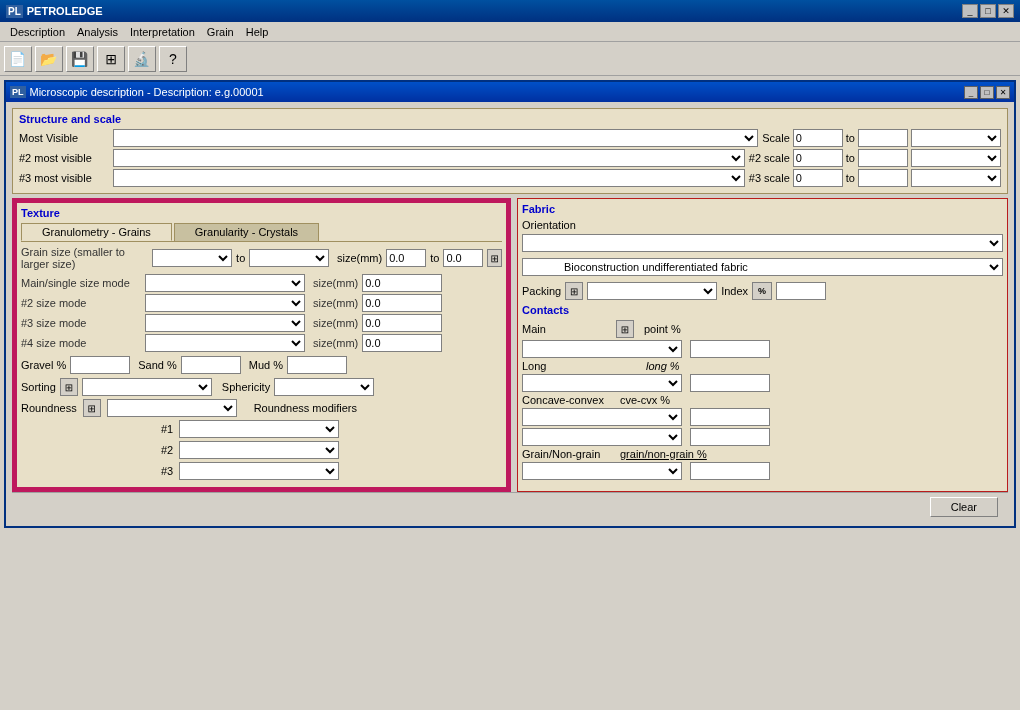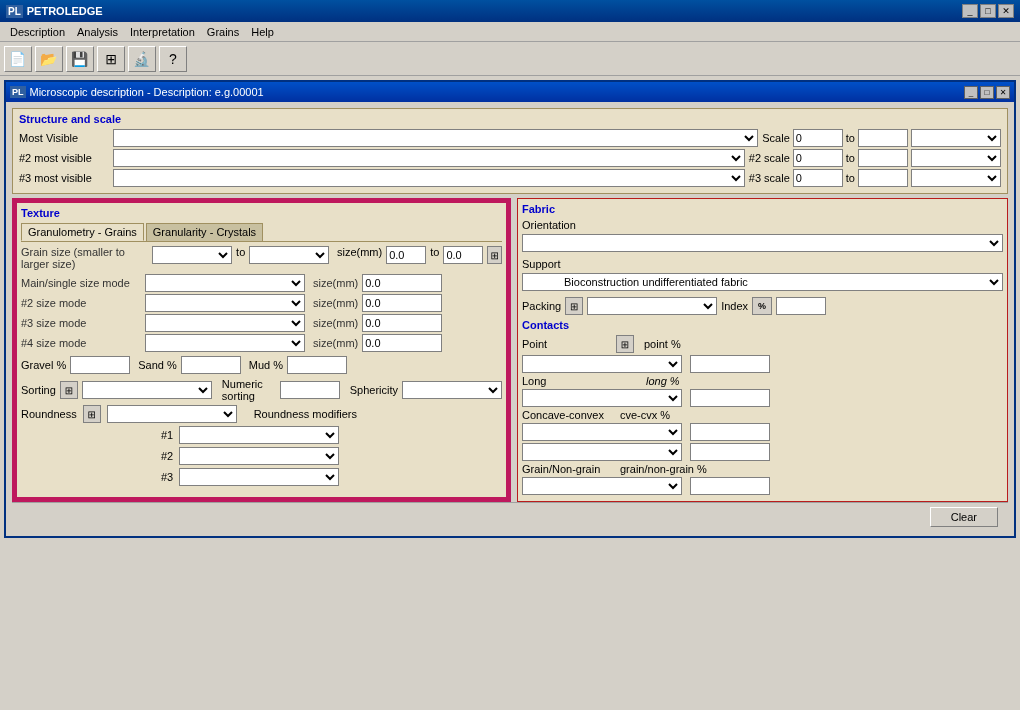--- a/index.html
+++ b/index.html
@@ -69,27 +69,27 @@
     
     input[type=text], select {
       border: 1px solid #808080; background: white; height: 18px; font-size: 11px; padding: 0 2px;
     }
     .scale-label { font-size: 11px; }
     .scale-input { width: 50px; }
     .scale-input2 { width: 50px; }
     .scale-select { width: 90px; }
     .tab-row { display: flex; border-bottom: 1px solid #a09060; margin-bottom: 4px; }
     .tab-btn {
-      padding: 2px 6px; border: 1px solid #a09060; background: #c8c0a0;
+      padding: 2px 20px; border: 1px solid #a09060; background: #c8c0a0;
       cursor: pointer; font-size: 11px; border-bottom: none; margin-right: 2px;
     }
     .tab-btn.active { background: #e8e0c8; border-bottom: 1px solid #e8e0c8; color: black; }
 
     
-    .grain-row { display: flex; align-items: flex-start; gap: 4px; margin-bottom: 4px; }
+    .grain-row { display: flex; align-items: center; gap: 4px; margin-bottom: 4px; }
 
     
     .size-mode-row { display: flex; align-items: center; gap: 4px; margin-bottom: 2px; }
     .size-mode-label { width: 120px; font-size: 11px; color: #333; }
     .size-mode-select { width: 160px; }
     .size-mm-label { font-size: 11px; color: #333; margin-left: 4px; }
     .size-mm-input { width: 80px; }
 
     
     .gsm-row { display: flex; align-items: center; gap: 8px; margin: 4px 0; }
@@ -170,21 +170,21 @@
     <div class="win-btn">_</div>
     <div class="win-btn">□</div>
     <div class="win-btn">✕</div>
   </div>
 </div>
 
 <div class="menubar">
   <span>Description</span>
   <span>Analysis</span>
   <span>Interpretation</span>
-  <span>Grains</span>
+  <span>Grain</span>
   <span>Help</span>
 </div>
 
 <div class="toolbar">
   <div class="tb-btn">📄</div>
   <div class="tb-btn">📂</div>
   <div class="tb-btn">💾</div>
   <div class="tb-btn">⊞</div>
   <div class="tb-btn">🔬</div>
   <div class="tb-btn">?</div>
@@ -329,24 +329,20 @@
           </div>
         </div>
 
         <div class="sort-row">
           <div class="sort-group">
             <span>Sorting</span>
             <div class="grid-icon-btn">⊞</div>
             <select style="width:130px;"><option></option></select>
           </div>
           <div class="sort-group">
-            <span>Numeric sorting</span>
-            <input type="text" style="width: 60px;">
-          </div>
-          <div class="sort-group">
             <span>Sphericity</span>
             <select style="width:100px;"><option></option></select>
           </div>
         </div>
 
         <div class="round-row">
           <span>Roundness</span>
           <div class="grid-icon-btn">⊞</div>
           <select style="width:130px;"><option></option></select>
           <span style="margin-left:11px;">Roundness modifiers</span>
@@ -369,42 +365,39 @@
       <div class="fabric-box">
         <div class="section-title">Fabric</div>
 
         <div class="form-row">
           <span>Orientation</span>
         </div>
         <div style="margin-bottom:6px;">
           <select style="width:100%;"><option></option></select>
         </div>
 
-        <div class="form-row">
-          <span>Support</span>
-        </div>
         <div style="margin-bottom:6px;">
           <select style="width:100%;"><option>Bioconstruction undifferentiated fabric</option></select>
         </div>
 
         <div class="packing-row">
           <span>Packing</span>
           <div class="grid-icon-btn">⊞</div>
           <select style="width:130px;"><option></option></select>
           <span>Index</span>
           <div class="pct-icon">%</div>
           <input type="text" style="width: 50px;">
         </div>
 
         <div style="margin-top:4px; margin-bottom:4px;">
           <span class="section-title">Contacts</span>
         </div>
 
         <div class="contact-row">
-          <span class="contact-label">Point</span>
+          <span class="contact-label">Main</span>
           <div class="grid-icon-btn">⊞</div>
           <span style="margin-left:6px;">point %</span>
         </div>
         <div class="contact-row">
           <select style="width:160px;"><option></option></select>
           <input type="text" style="width: 80px; margin-left: 4px;">
         </div>
 
         <div class="contact-row">
           <span class="contact-label">Long</span>
@@ -424,21 +417,21 @@
           <input type="text" style="width: 80px; margin-left: 4px;">
         </div>
 
         <div class="contact-row">
           <select style="width:160px;"><option></option></select>
           <input type="text" style="width: 80px; margin-left: 4px;">
         </div>
 
         <div class="contact-row">
           <span class="contact-label">Grain/Non-grain</span>
-          <span style="margin-left:4px;">grain/non-grain %</span>
+          <span style="margin-left:4px;text-decoration:underline;">grain/non-grain %</span>
         </div>
         <div class="contact-row">
           <select style="width:160px;"><option></option></select>
           <input type="text" style="width: 80px; margin-left: 4px;">
         </div>
 
       </div>
     </div>
 
     <div class="bottom-bar">

